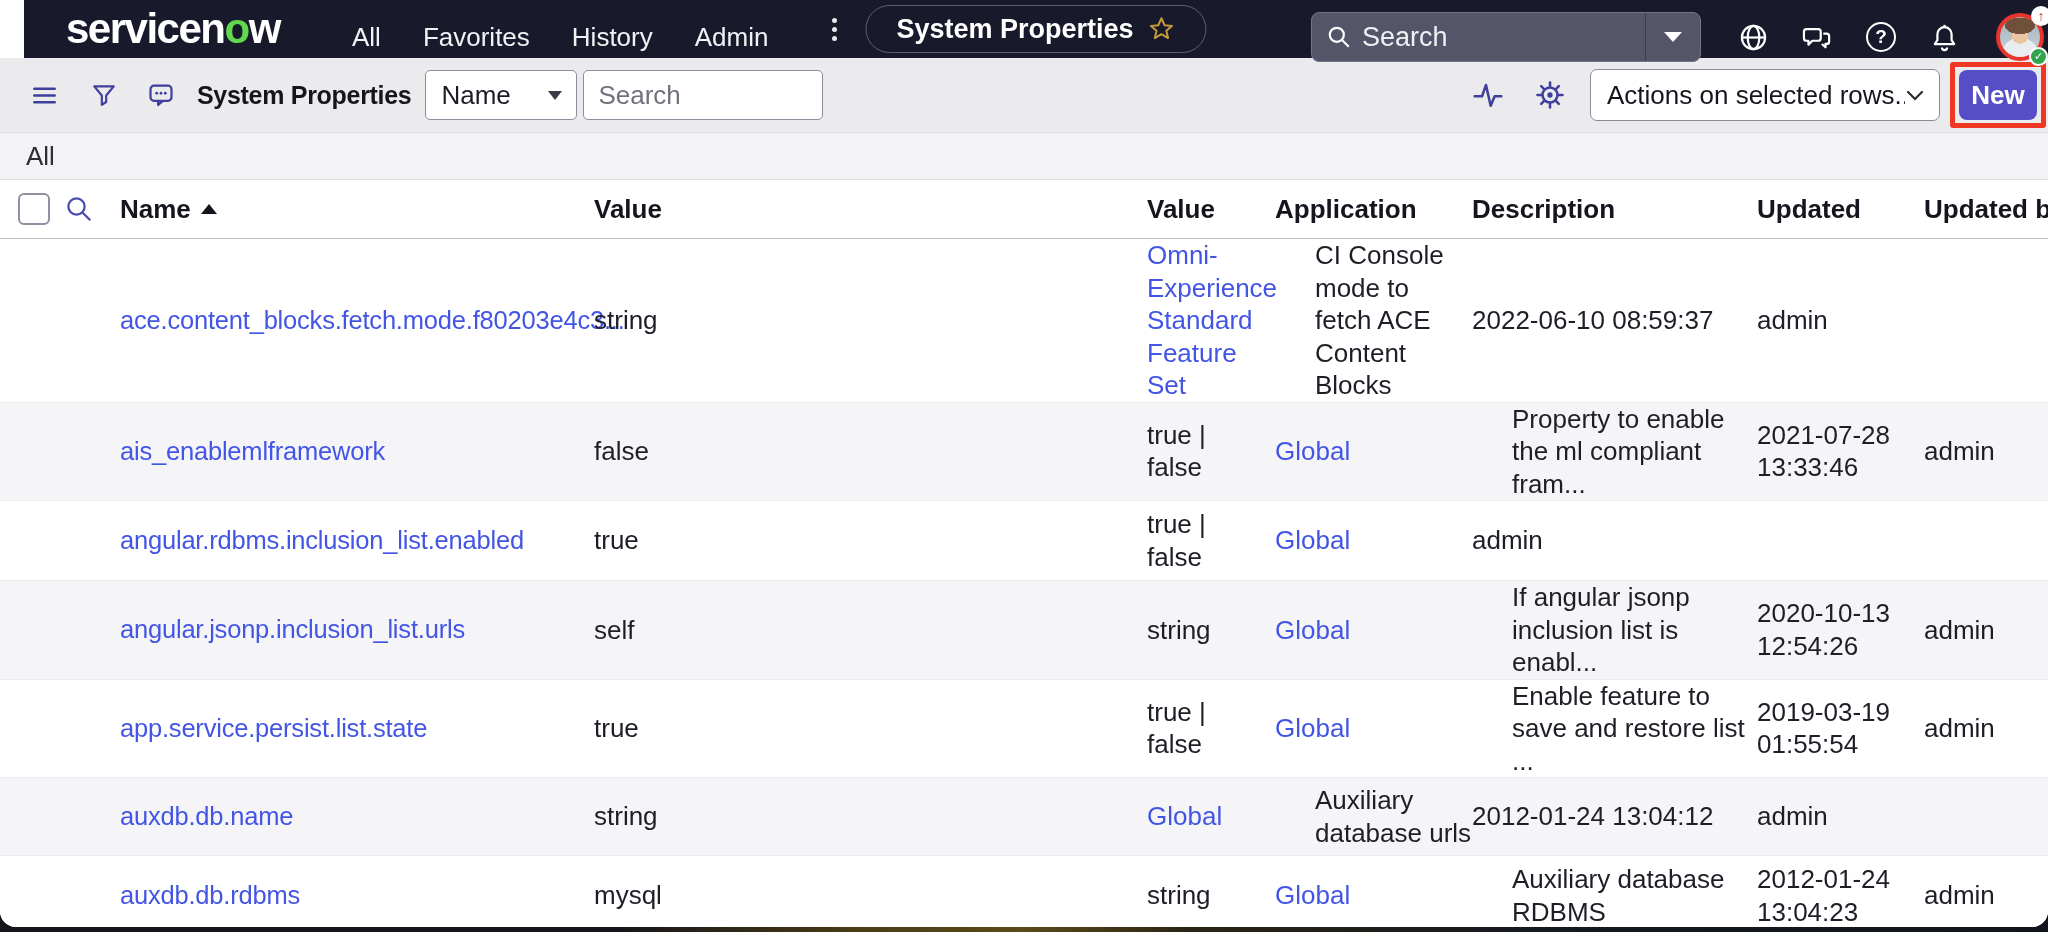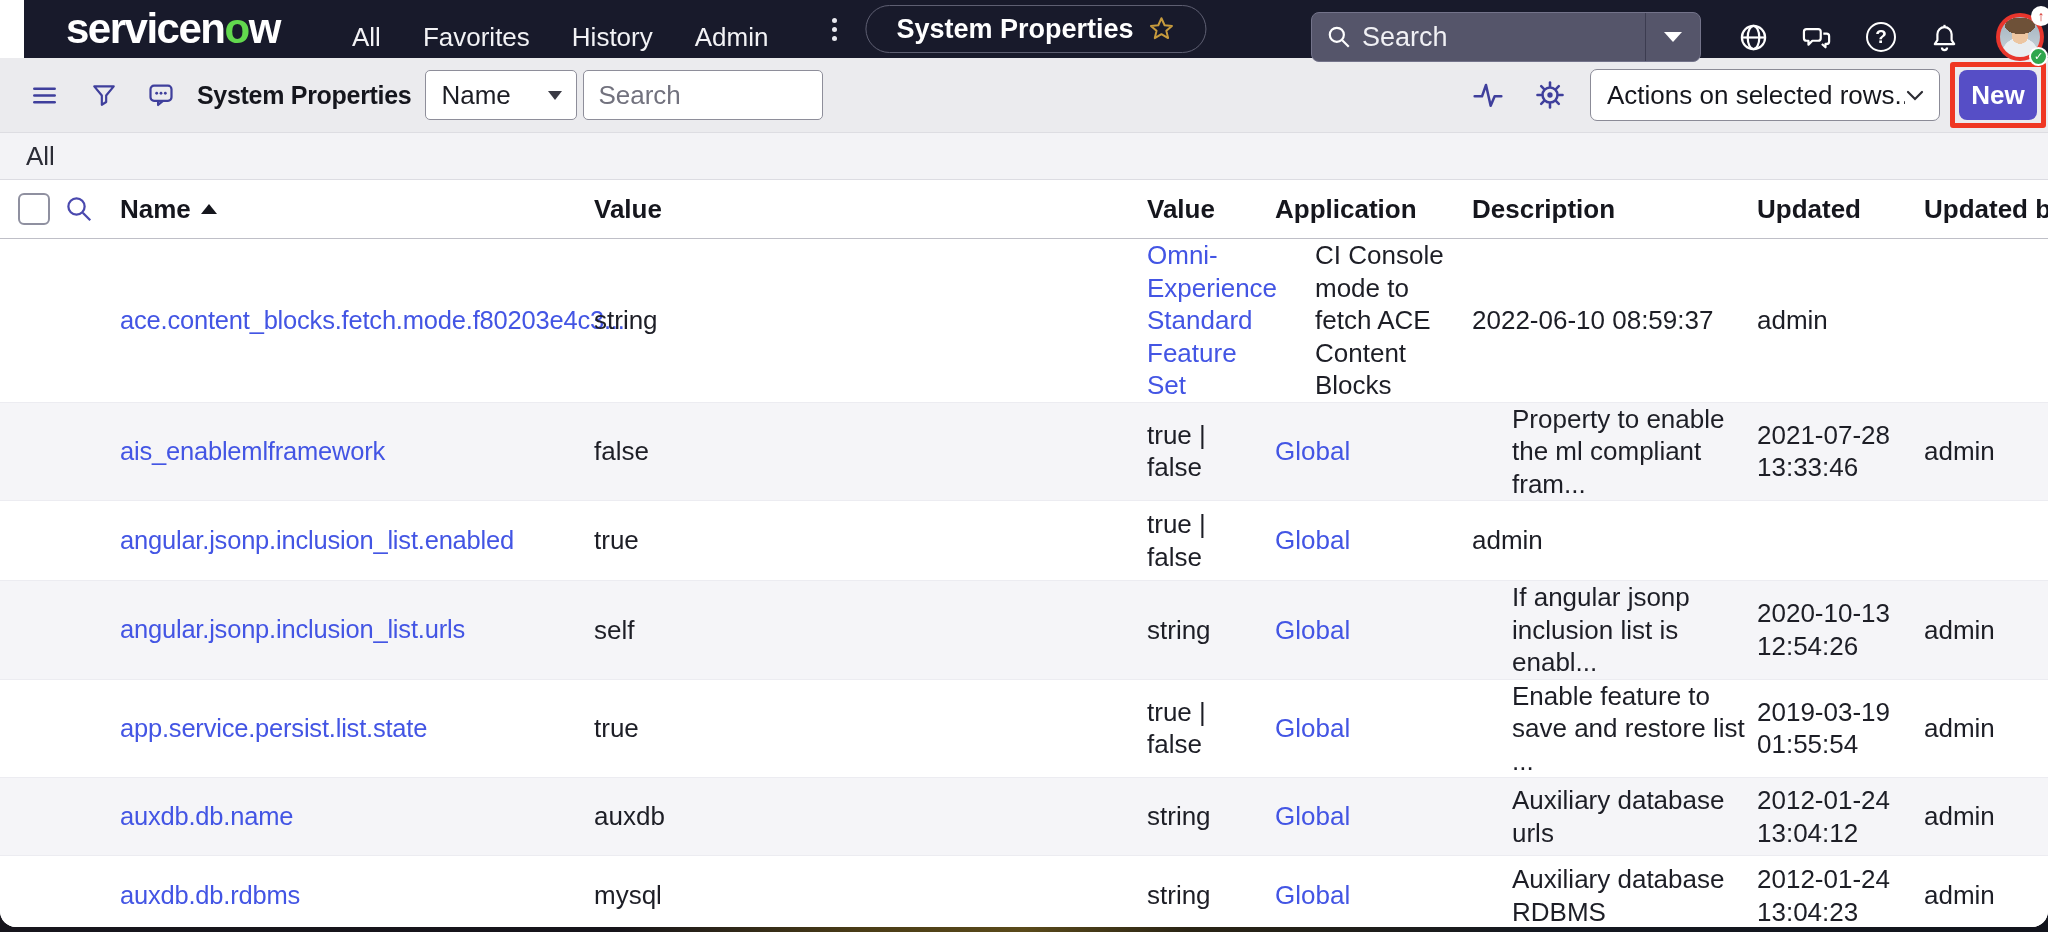--- a/index.html
+++ b/index.html
@@ -286,21 +286,21 @@
         <div class="cell">false</div>
         <div class="cell">true | false</div>
         <div class="cell"><a class="link">Global</a></div>
         <div class="cell desc">Property to enable the ml compliant fram...</div>
         <div class="cell">2021-07-28 13:33:46</div>
         <div class="cell">admin</div>
       </div>
 
       <div class="trow r3">
         <div class="cell gutter"></div>
-        <div class="cell"><a class="link nowrap">angular.jsonp.inclusion_list.enabled</a></div>
+        <div class="cell"><a class="link nowrap">angular.rdbms.inclusion_list.enabled</a></div>
         <div class="cell">true</div>
         <div class="cell">true | false</div>
         <div class="cell"><a class="link">Global</a></div>
         <div class="cell">admin</div>
       </div>
 
       <div class="trow alt r4">
         <div class="cell gutter"></div>
         <div class="cell"><a class="link nowrap">angular.jsonp.inclusion_list.urls</a></div>
         <div class="cell">self</div>
@@ -318,21 +318,20 @@
         <div class="cell">true | false</div>
         <div class="cell"><a class="link">Global</a></div>
         <div class="cell desc">Enable feature to save and restore list ...</div>
         <div class="cell">2019-03-19 01:55:54</div>
         <div class="cell">admin</div>
       </div>
 
       <div class="trow alt r6">
         <div class="cell gutter"></div>
         <div class="cell"><a class="link nowrap">auxdb.db.name</a></div>
-        <div class="cell">auxdb</div>
         <div class="cell">string</div>
         <div class="cell"><a class="link">Global</a></div>
         <div class="cell desc">Auxiliary database urls</div>
         <div class="cell">2012-01-24 13:04:12</div>
         <div class="cell">admin</div>
       </div>
 
       <div class="trow r7">
         <div class="cell gutter"></div>
         <div class="cell"><a class="link nowrap">auxdb.db.rdbms</a></div>

